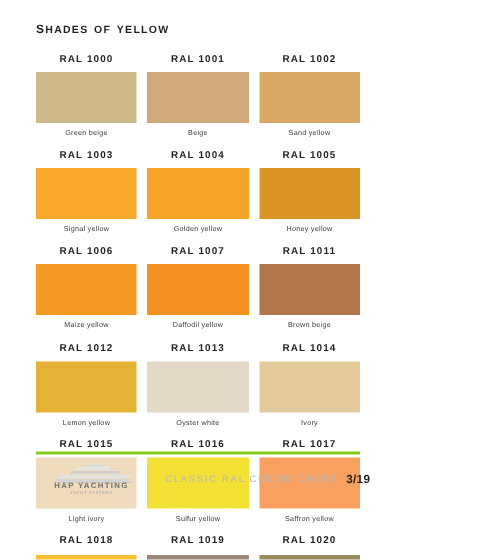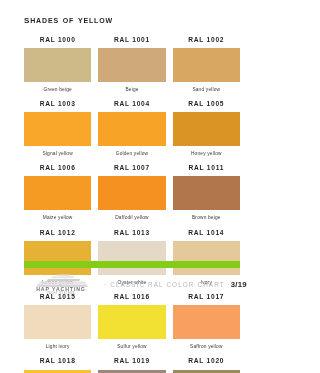--- a/index.html
+++ b/index.html
@@ -10,21 +10,21 @@
   body {
     width: 264px;
     height: 373px;
     font-family: "Liberation Sans", sans-serif;
     color: #231f20;
     overflow: hidden;
     position: relative;
   }
   .page {
     width: 264px;
-    height: 304px;
+    height: 339px;
     box-sizing: border-box;
     padding: 0 24px;
     position: relative;
   }
   .page-title {
     font-size: 10.5px;
     font-weight: bold;
     letter-spacing: 0.85px;
     font-variant: small-caps;
     text-transform: lowercase;
@@ -77,21 +77,21 @@
     line-height: 1;
     padding-top: 6px;
     padding-bottom: 7.5px;
     white-space: nowrap;
   }
   .footer {
     position: absolute;
     left: 24px;
     right: 24px;
     bottom: 8px;
-    border-top: 7px solid #84cc16;
+    border-top: 2px solid #84cc16;
     padding-top: 6px;
     display: flex;
     align-items: center;
     justify-content: space-between;
   }
   .brand {
     display: flex;
     flex-direction: column;
     align-items: center;
     width: 74px;

